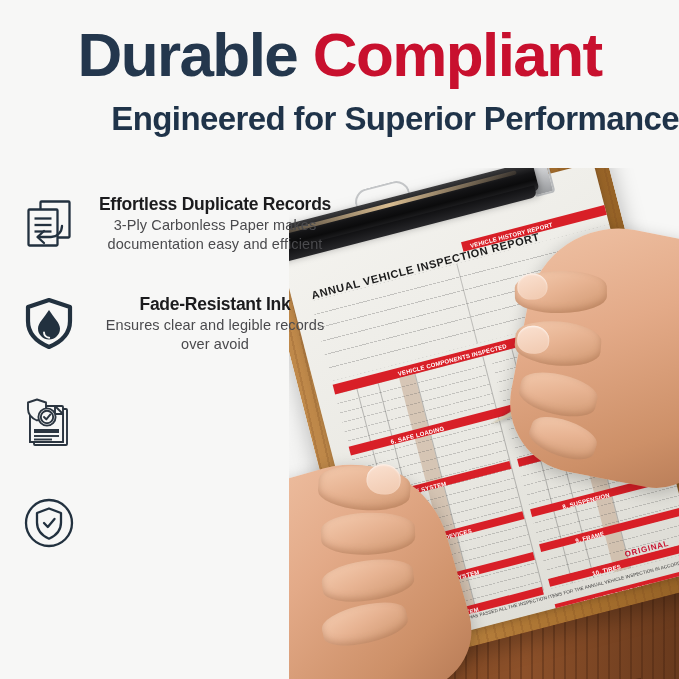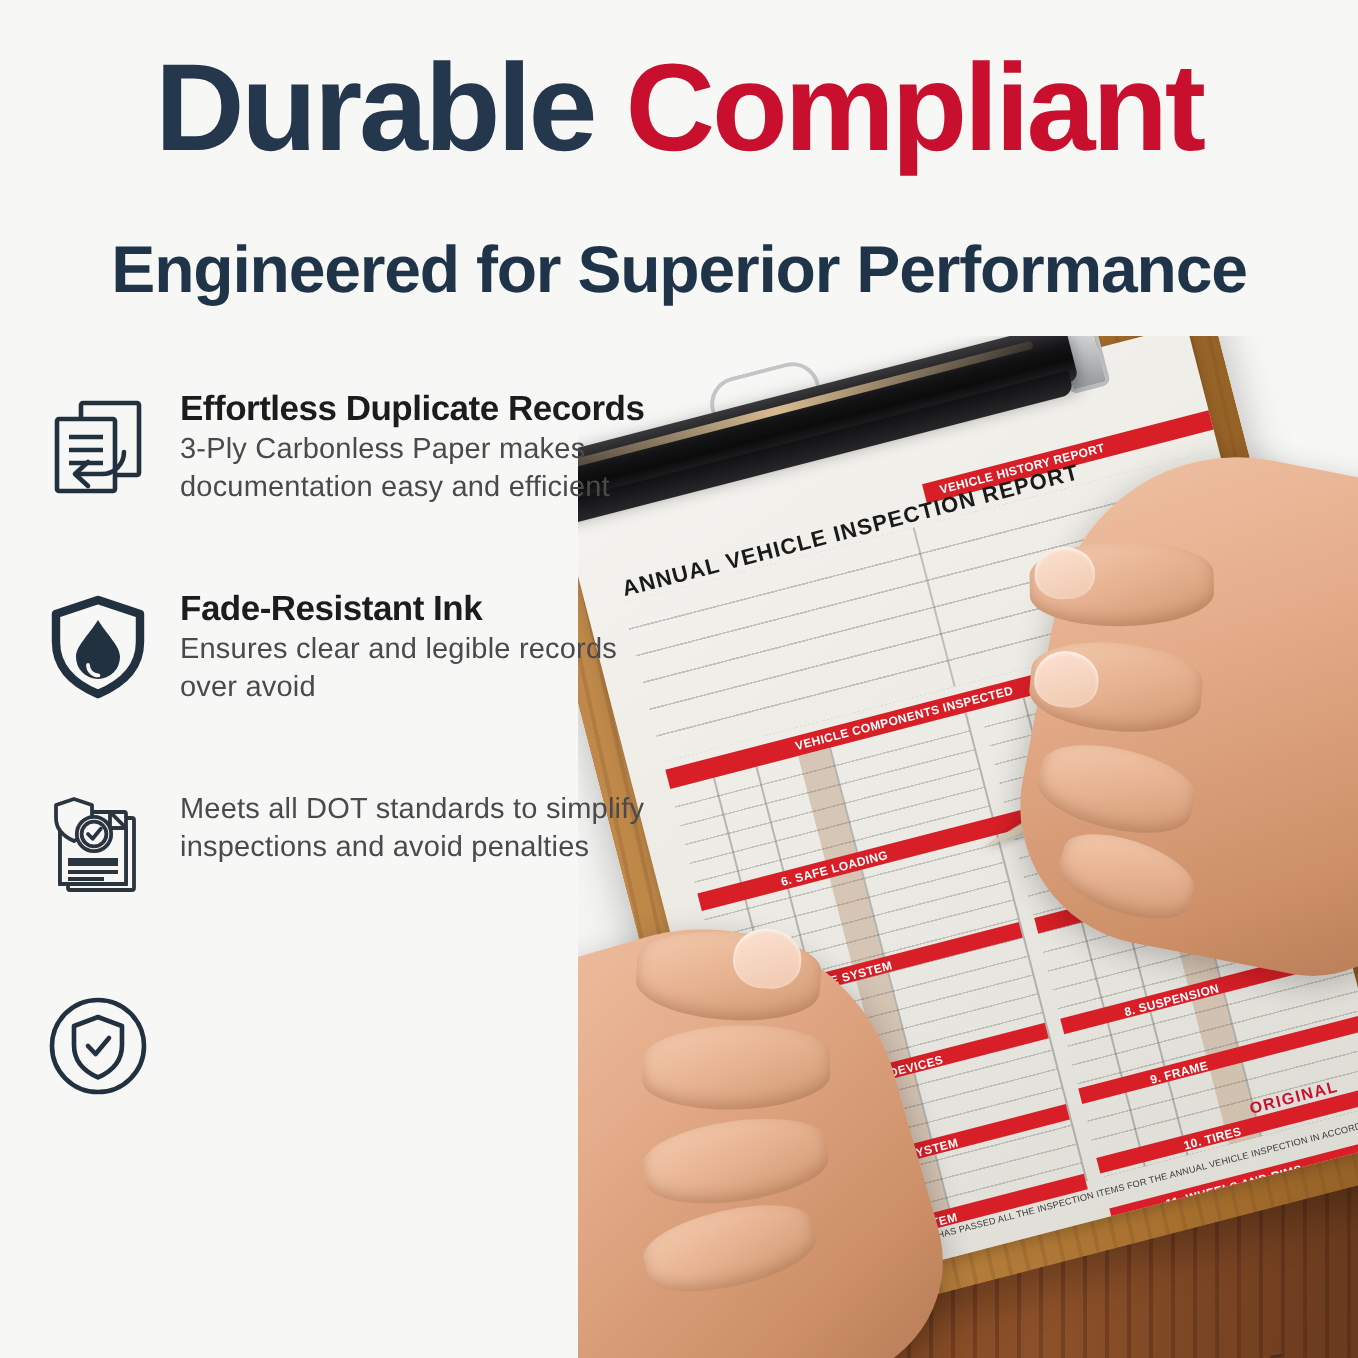--- a/index.html
+++ b/index.html
@@ -38,29 +38,30 @@
     font-size: 62px;
     line-height: 1.0;
     font-weight: 700;
     letter-spacing: -1.6px;
     white-space: nowrap;
     font-family: "Liberation Sans", sans-serif;
   }
   .title .word-a { color: #24374d; }
   .title .word-b { color: #c8102e; }
   .subtitle {
-    margin: 16px;
+    margin: 0;
     padding-top: 16px;
     font-size: 33px;
     line-height: 1.0;
     font-weight: 600;
     letter-spacing: -0.6px;
     color: #1f3349;
     white-space: nowrap;
     font-family: "Liberation Sans", sans-serif;
+    text-align: right;
   }
 
   
   .features {
     position: absolute;
     left: 18px;
     top: 190px;
     width: 330px;
     z-index: 30;
   }
@@ -74,21 +75,21 @@
     width: 62px;
     min-width: 62px;
     height: 62px;
     display: flex;
     align-items: center;
     justify-content: center;
     margin-right: 10px;
     margin-top: 2px;
   }
   .feature-icon svg { display: block; }
-  .feature-text { padding-top: 4px; }
+  .feature-text { padding-top: 4px; text-align: center; }
   .feature-title {
     margin: 0;
     font-size: 17.5px;
     font-weight: 700;
     color: #1c1c1e;
     letter-spacing: -0.25px;
     line-height: 1.15;
     white-space: nowrap;
   }
   .feature-desc {
@@ -562,21 +563,20 @@
           <path d="M16 4.5 L25 7.5 v6.5 c0 6 -4.2 9.4 -9 11.5 C11.2 23.4 7 20 7 14 V7.5 Z" fill="#f7f7f6" stroke-linejoin="round"></path>
           <circle cx="26" cy="22" r="8.6" fill="#f7f7f6"></circle>
           <circle cx="26" cy="22" r="6.2" fill="none"></circle>
           <polyline points="23,22 25.3,24.4 29.4,19.4" stroke-linecap="round" stroke-linejoin="round"></polyline>
           <rect x="13" y="34" width="25" height="4" fill="#2b3540" stroke="none"></rect>
           <line x1="13" y1="41" x2="38" y2="41"></line>
           <line x1="13" y1="44.5" x2="31" y2="44.5"></line>
         </svg>
       </div>
       <div class="feature-text">
-        <p class="feature-desc">Meets all DOT standards to simplify inspections and avoid penalties</p>
       </div>
     </div>
 
     <div class="feature">
       <div class="feature-icon">
         <svg width="56" height="56" viewBox="0 0 56 56" fill="none" stroke="#22313f">
           <circle cx="28" cy="28" r="23" stroke-width="2.3"></circle>
           <path d="M28 13.5 L40 18 v9.5 c0 8.6 -6 13.6 -12 16.2 C22 41.1 16 36.1 16 27.5 V18 Z" stroke-width="2.3" stroke-linejoin="round" fill="none"></path>
           <polyline points="23,28 26.8,32 33.5,24" stroke-width="2.3" stroke-linecap="round" stroke-linejoin="round"></polyline>
         </svg>

